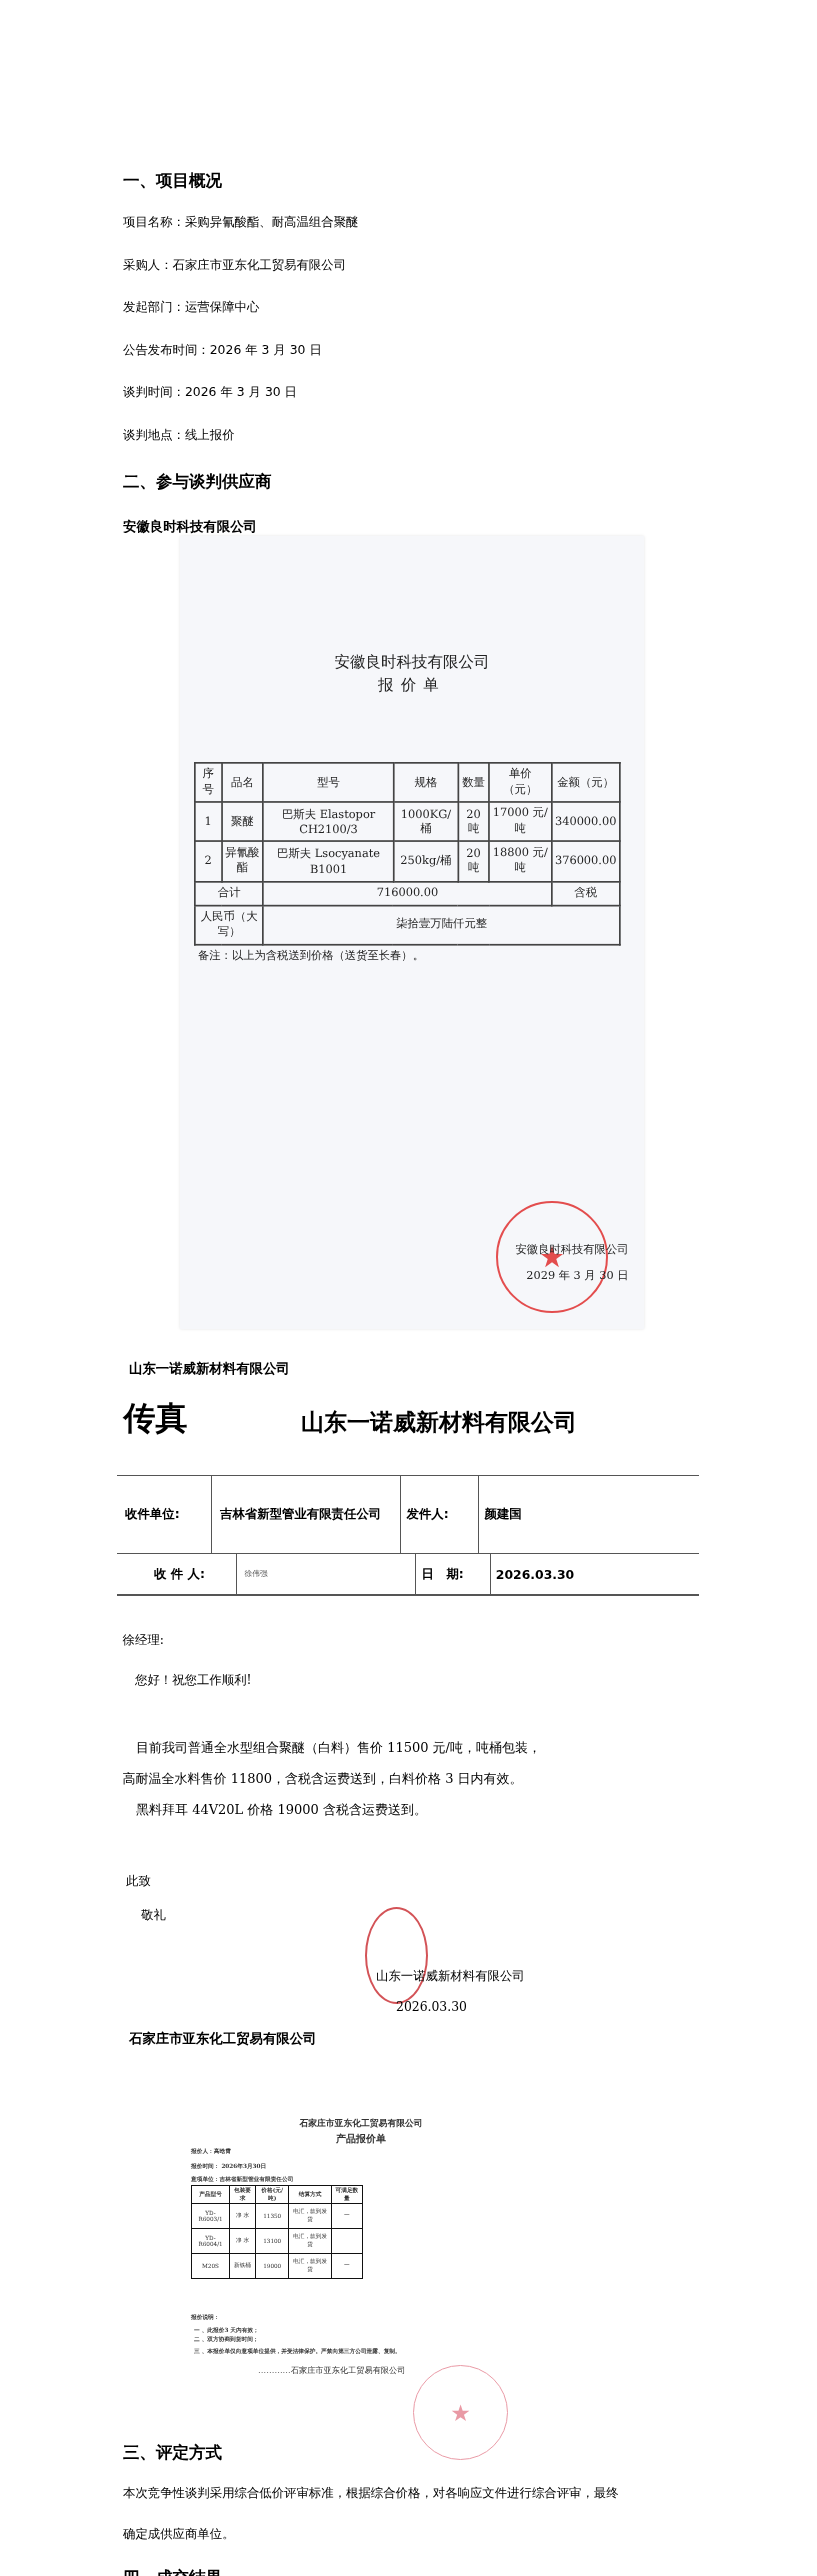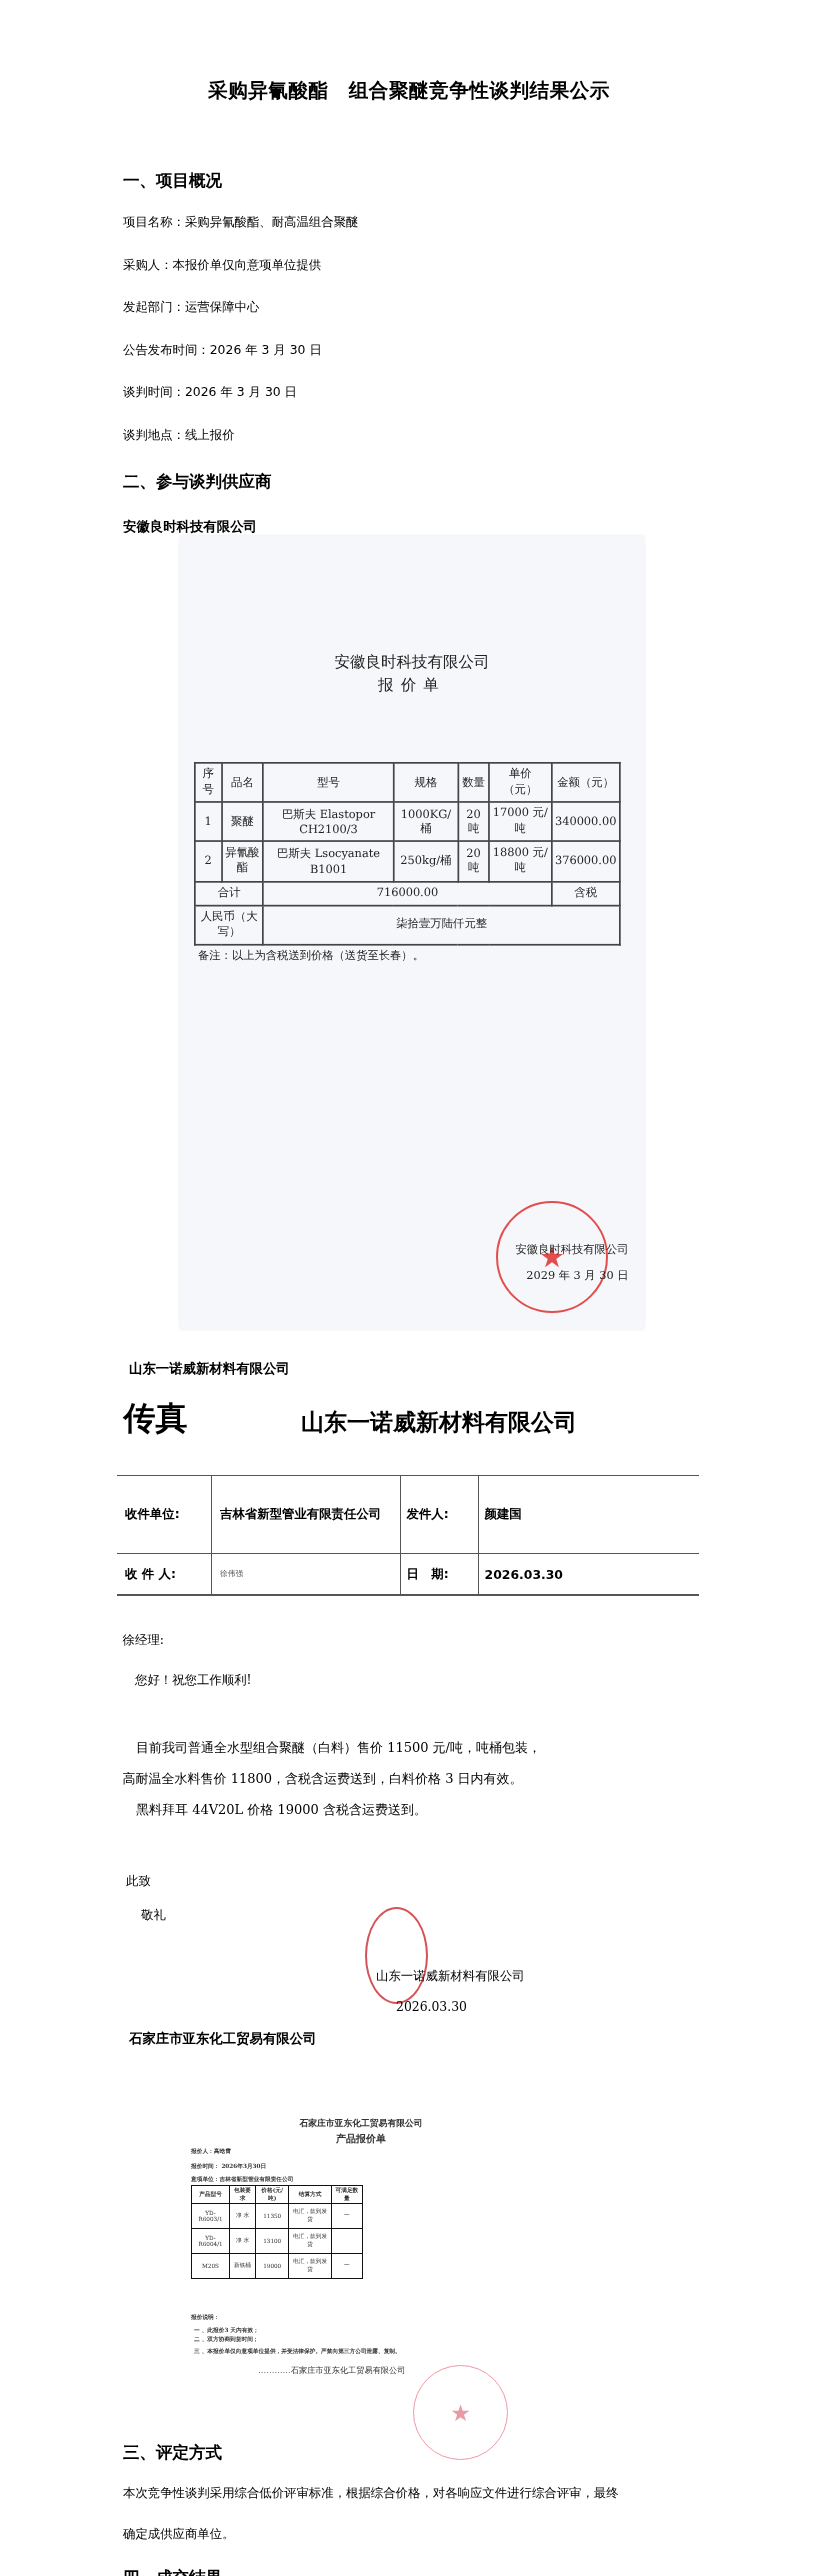--- a/index.html
+++ b/index.html
@@ -39,25 +39,24 @@
   .scan3 table { position: absolute; top: 124px; left: 36px; width: 172px; border-collapse: collapse; font-size: 5.7px; }
   .scan3 td, .scan3 th { border: 1px solid #111; padding: 0 1.5px; text-align: center; height: 24px; }
   .scan3 th { height: 17px; }
   .scan3 .notes { position: absolute; left: 36px; font-size: 5.7px; font-weight: bold; }
 </style>
 </head>
 <body>
 
 <div class="page">
 
-  <div class="title">采购异氰酸酯　组合聚醚竞争性谈判结果公示</div>
 
   <div class="sec" style="top:170px">一、项目概况</div>
   <div class="para" style="top:216px">项目名称：采购异氰酸酯、耐高温组合聚醚</div>
-  <div class="para" style="top:259px">采购人：本报价单仅向意项单位提供</div>
+  <div class="para" style="top:259px">采购人：石家庄市亚东化工贸易有限公司</div>
   <div class="para" style="top:301px">发起部门：运营保障中心</div>
   <div class="para" style="top:344px">公告发布时间：2026 年 3 月 30 日</div>
   <div class="para" style="top:386px">谈判时间：2026 年 3 月 30 日</div>
   <div class="para" style="top:429px">谈判地点：线上报价</div>
 
   <div class="sec" style="top:471px">二、参与谈判供应商</div>
   <div class="company" style="top:518px">安徽良时科技有限公司</div>
 
   <div class="scan1">
     <div class="h1">安徽良时科技有限公司</div>
@@ -119,21 +118,21 @@
       </div>
     </div>
     <div style="position:absolute; left:14.4px; top:94px; width:582px; border-top:1px solid #555; border-bottom:1px solid #555;">
       <div style="display:flex; height:77px; border-bottom:0.5px solid #555;">
         <div class="faxcell" style="width:95px;">收件单位:</div>
         <div class="faxcell" style="width:189px;">吉林省新型管业有限责任公司</div>
         <div class="faxcell" style="width:78px; padding-left:5.2px;">发件人:</div>
         <div class="faxcell" style="width:220px; padding-left:5.2px;">颜建国</div>
       </div>
       <div style="display:flex; height:40px; border-bottom:0.5px solid #555;">
-        <div class="faxcell" style="width:95px;">收 件 人:</div>
+        <div class="faxcell" style="width:95px;margin-left:29px;">收 件 人:</div>
         <div class="faxcell" style="width:189px; font-weight:normal; font-size:7.7px; color:#555;">徐伟强</div>
         <div class="faxcell" style="width:78px; padding-left:5.2px;">日　期:</div>
         <div class="faxcell" style="width:220px; padding-left:5.2px;">2026.03.30</div>
       </div>
     </div>
     <div class="body" style="top:251px; left:19.6px;">徐经理:</div>
     <div class="body" style="top:291px; left:32px;">您好！祝您工作顺利!</div>
     <div class="body" style="top:358px; left:33px; font-size:13px;">目前我司普通全水型组合聚醚（白料）售价 11500 元/吨，吨桶包装，</div>
     <div class="body" style="top:389px; left:19.6px; font-size:13px;">高耐温全水料售价 11800，含税含运费送到，白料价格 3 日内有效。</div>
     <div class="body" style="top:420px; left:33px; font-size:13px;">黑料拜耳 44V20L 价格 19000 含税含运费送到。</div>

